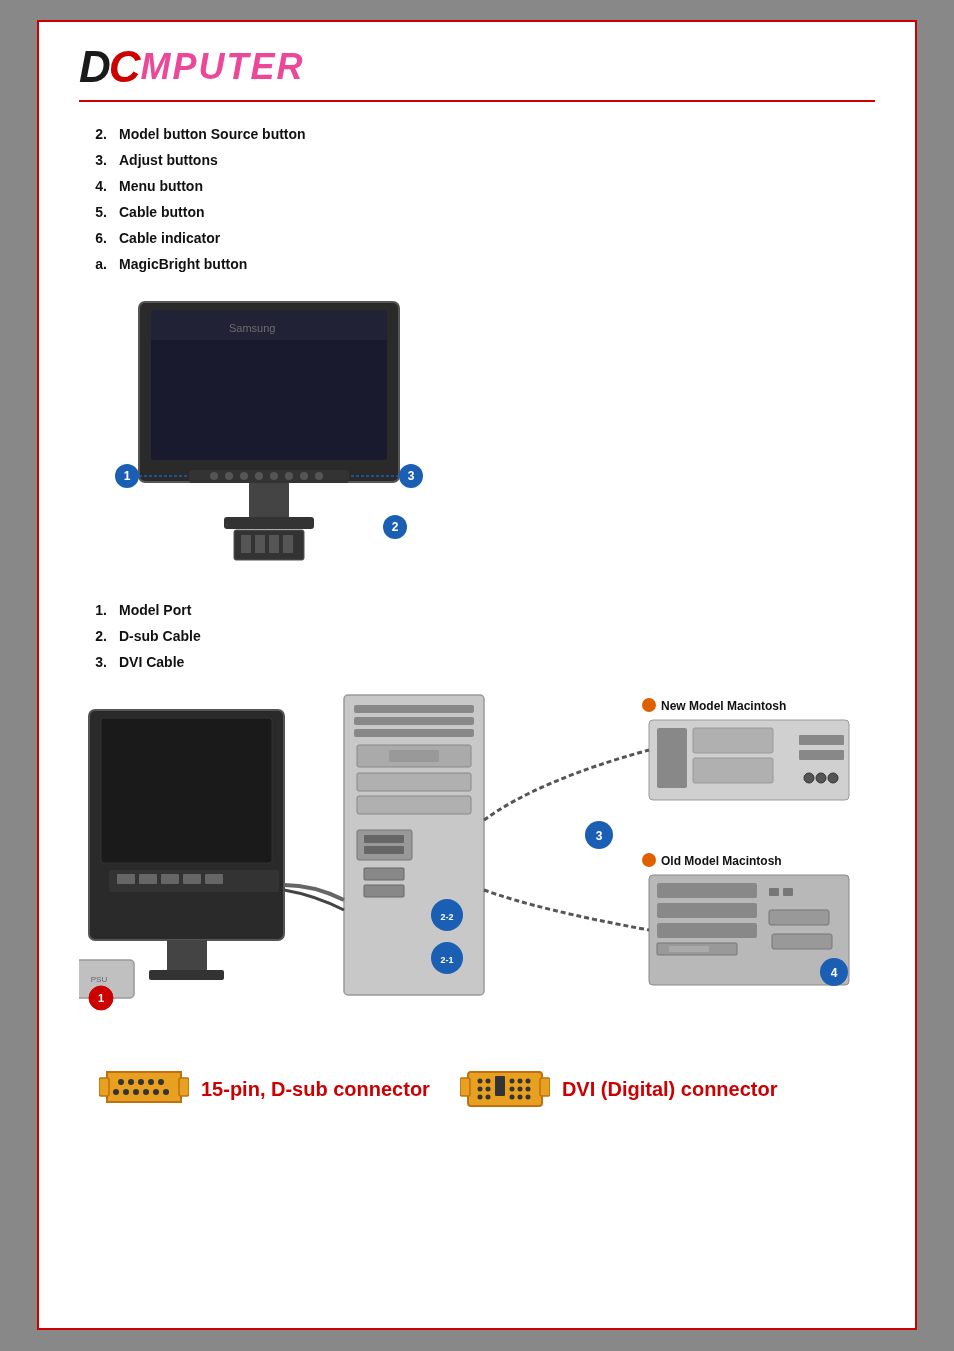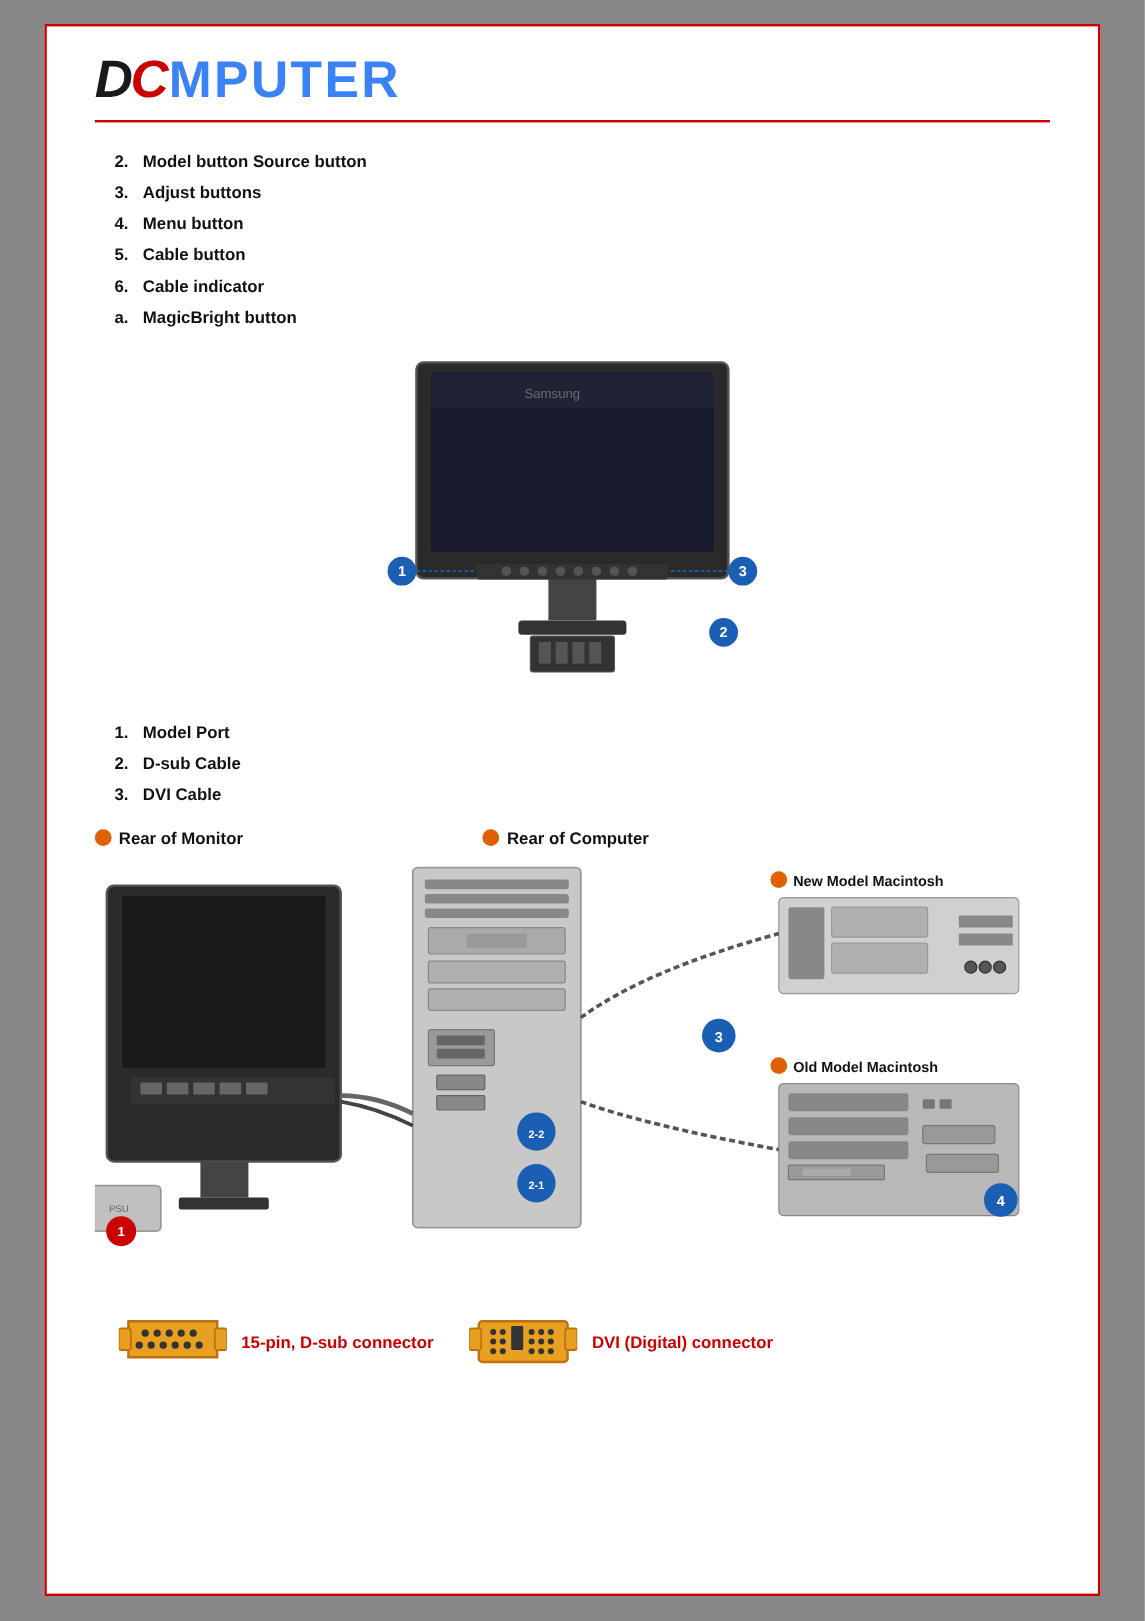--- a/index.html
+++ b/index.html
@@ -39,43 +39,44 @@
       font-style: italic;
       letter-spacing: -2px;
     }
     .logo-c {
       font-size: 44px;
       font-weight: 900;
       color: #c00;
       font-style: italic;
     }
     .logo-rest {
-      font-size: 43px;
+      font-size: 36px;
       font-weight: 900;
-      color: #3b82f6;
+      color: #ec4899;
       letter-spacing: 2px;
+      font-style: italic;
     }
     .list-section {
       margin-bottom: 18px;
     }
     .list-item {
       display: flex;
       gap: 12px;
       margin-bottom: 10px;
       font-size: 14px;
       font-weight: bold;
       color: #111;
     }
     .list-num {
       min-width: 28px;
       text-align: right;
     }
     .monitor-diagram {
       display: flex;
-      justify-content: center;
+      justify-content: flex-start;
       margin: 20px 0;
       position: relative;
     }
     .conn-list {
       margin: 10px 0 20px 0;
     }
     .section-title {
       font-size: 14px;
       font-weight: bold;
       color: #111;
@@ -99,21 +100,21 @@
       gap: 30px;
       margin-top: 20px;
       padding: 10px 20px;
     }
     .connector-item {
       display: flex;
       align-items: center;
       gap: 12px;
     }
     .connector-label {
-      font-size: 14px;
+      font-size: 20px;
       font-weight: bold;
       color: #c00;
     }
     
     .illus {
       display: block;
     }
   </style>
 </head>
 <body>
@@ -207,30 +208,20 @@
     <div class="list-item">
       <span class="list-num">2.</span>
       <span>D-sub Cable</span>
     </div>
     <div class="list-item">
       <span class="list-num">3.</span>
       <span>DVI Cable</span>
     </div>
   </div>
 
-  <div style="display:flex; gap:200px; margin-bottom:4px;">
-    <div class="section-title">
-      <span class="orange-dot"></span>
-      <span>Rear of Monitor</span>
-    </div>
-    <div class="section-title">
-      <span class="orange-dot"></span>
-      <span>Rear of Computer</span>
-    </div>
-  </div>
 
   <div style="position:relative;">
     <svg width="820" height="340" viewBox="0 0 820 340">
 
       <rect x="10" y="20" width="195" height="230" rx="6" fill="#2a2a2a" stroke="#555" stroke-width="2"></rect>
 
       <rect x="22" y="28" width="171" height="145" rx="3" fill="#1a1a1a" stroke="#333"></rect>
 
       <rect x="88" y="250" width="40" height="30" fill="#444"></rect>
       <rect x="70" y="280" width="75" height="10" rx="2" fill="#333"></rect>

